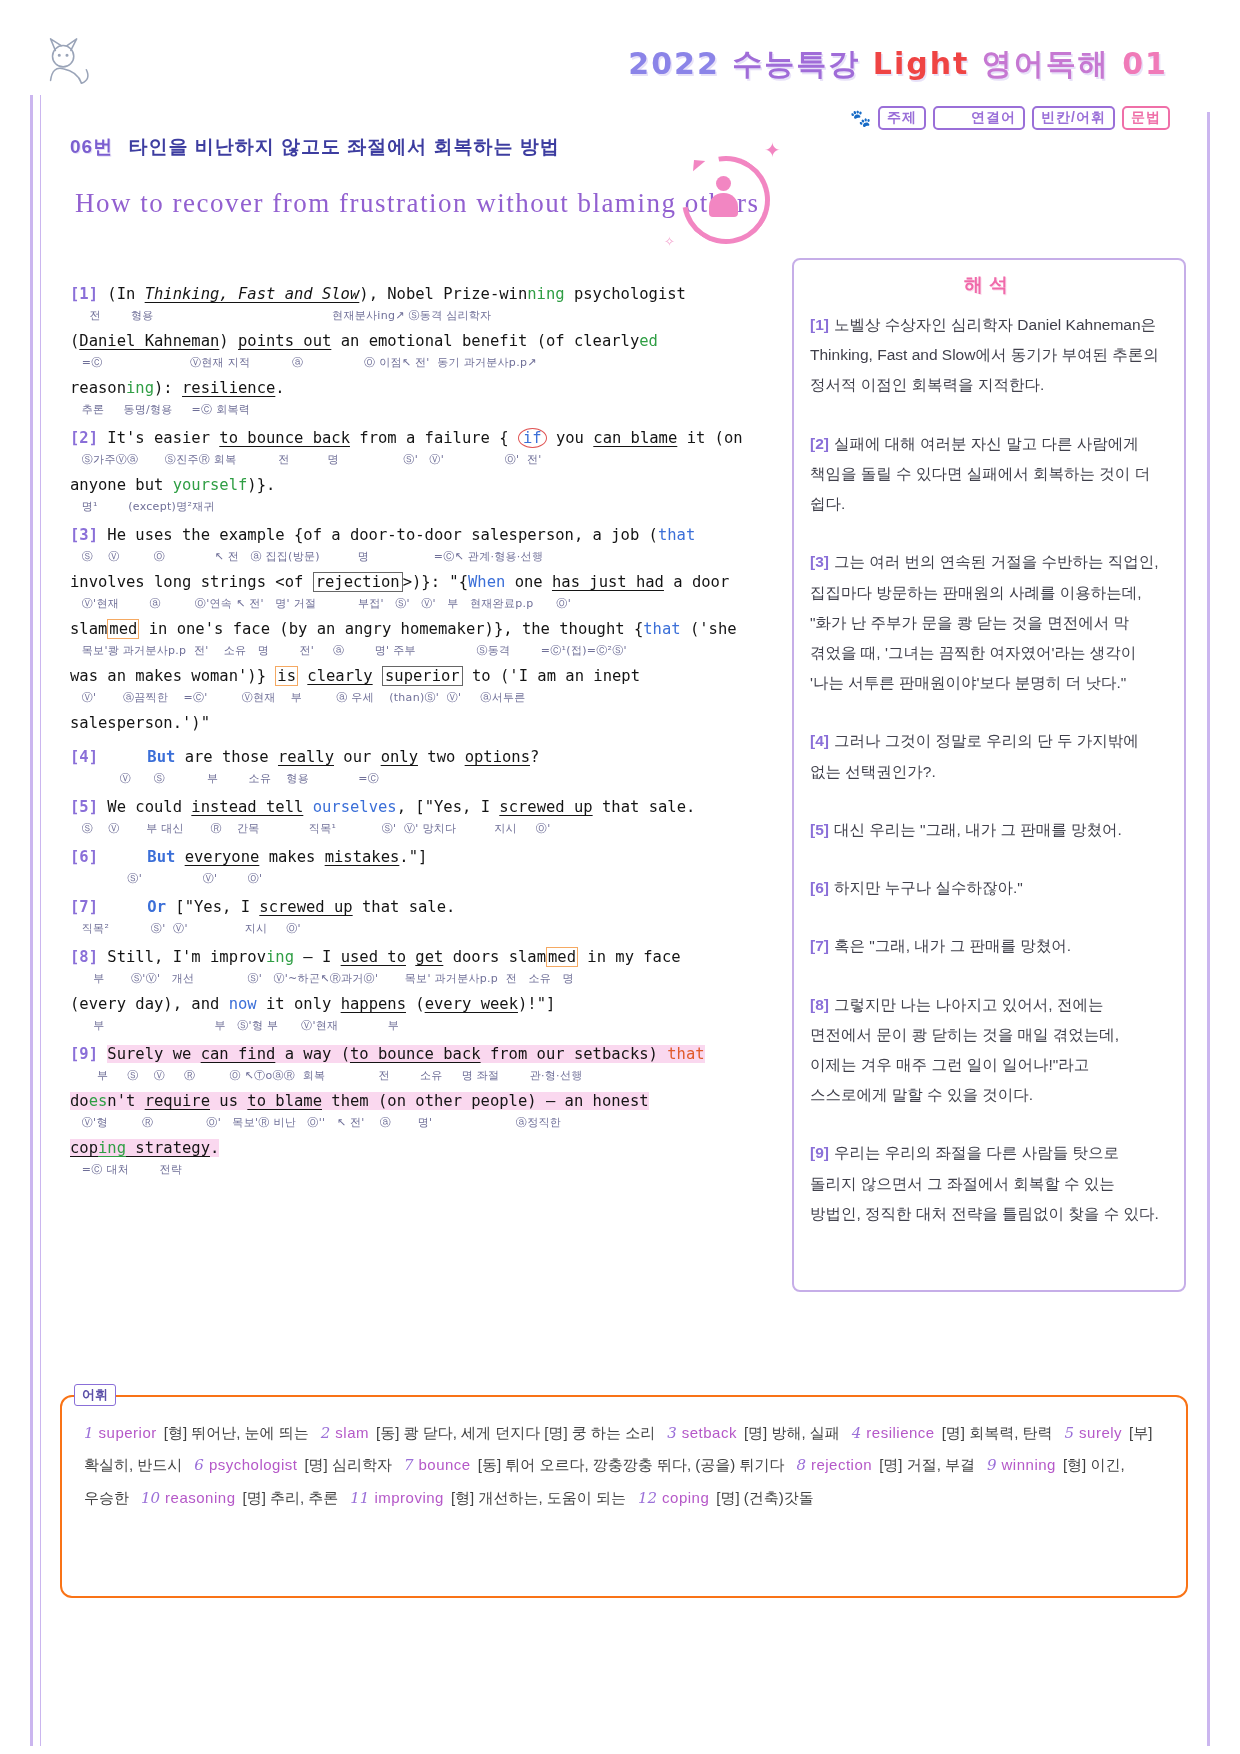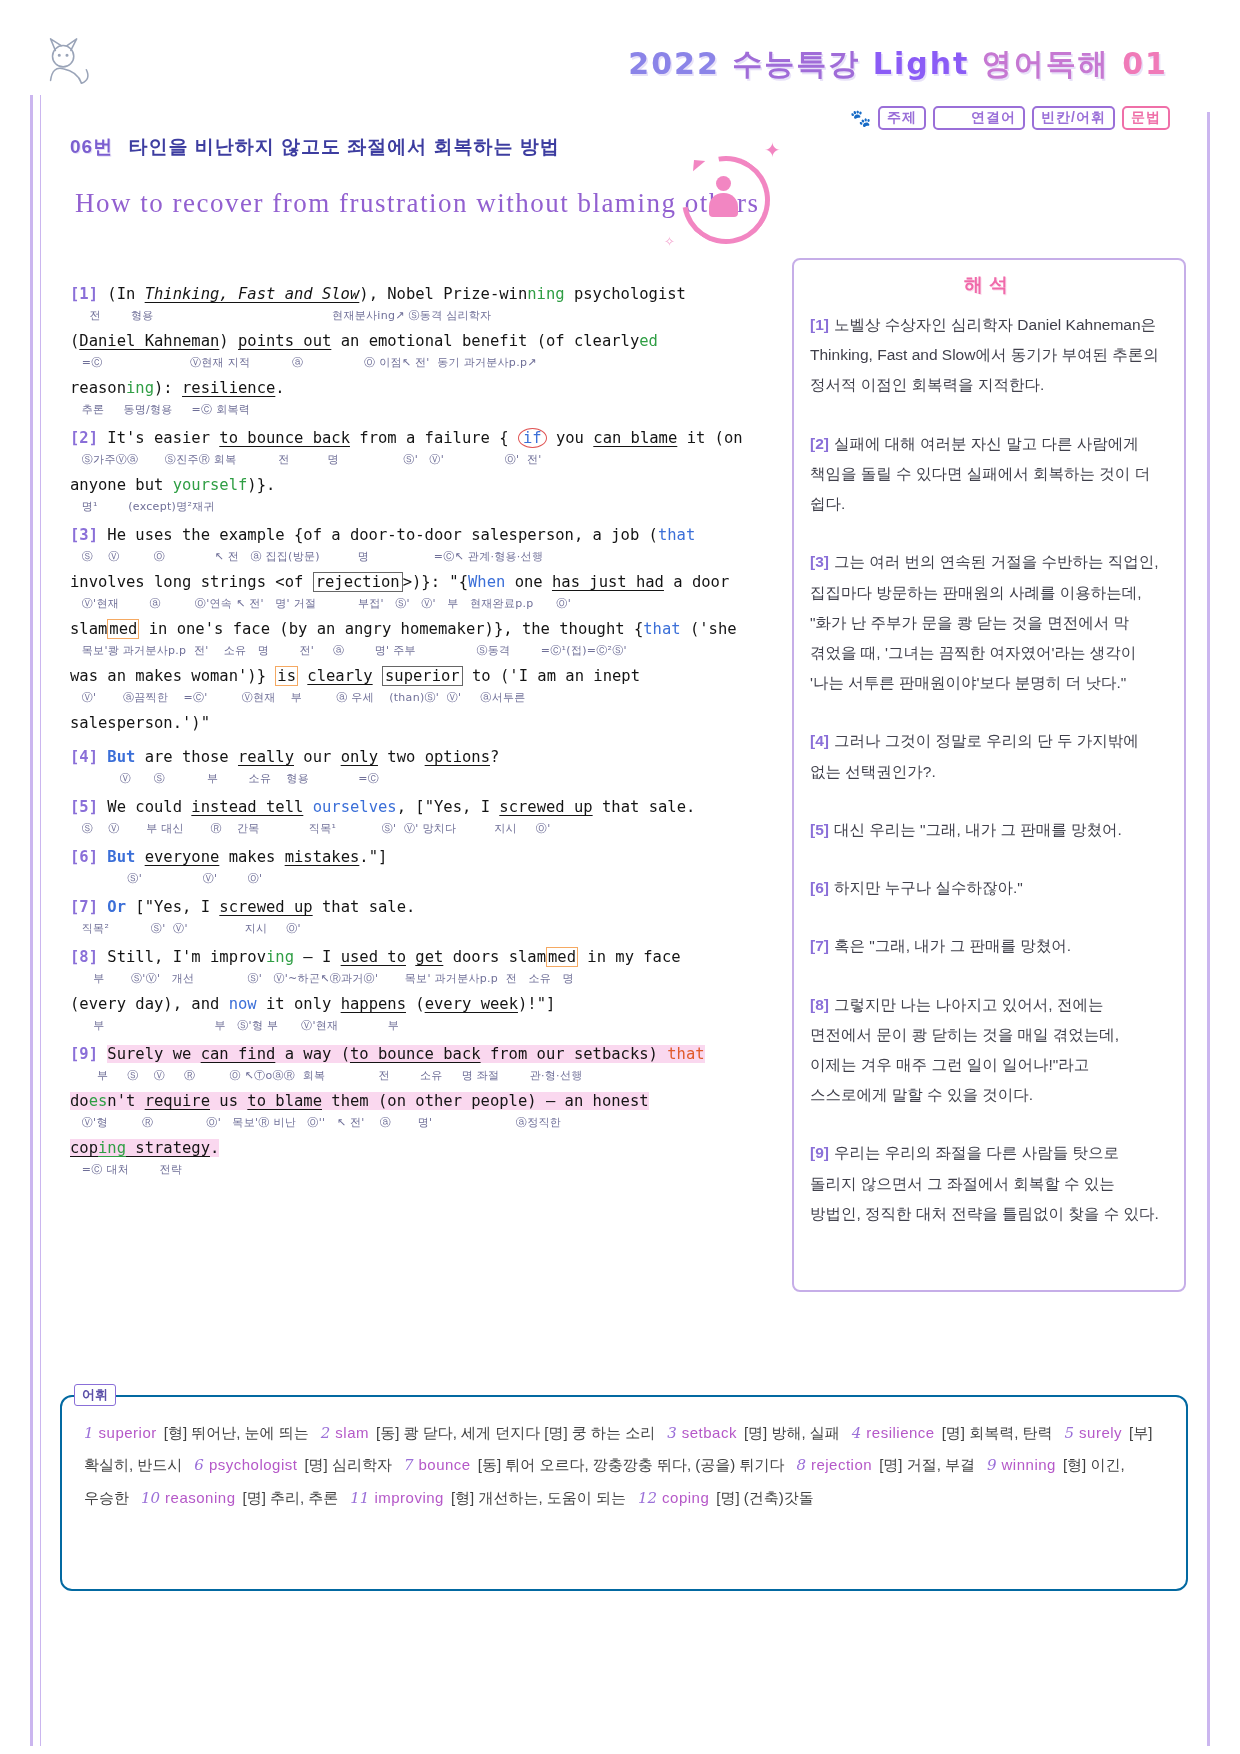--- a/index.html
+++ b/index.html
@@ -35,39 +35,39 @@
   .sparkle1{position:absolute;left:86px;top:-12px;color:#f286c2;font-size:20px;}
   .sparkle2{position:absolute;left:-14px;top:84px;color:#f5a8d2;font-size:13px;}
   
   .passage{position:absolute;left:70px;top:282px;width:710px;}
   .sentence{margin-bottom:9px;}
   .en-line{font-family:"DejaVu Sans Mono",monospace;font-size:15.5px;line-height:25px;
            color:#141414;white-space:pre-wrap;margin-bottom:1px;}
   .note{font-family:"DejaVu Sans",sans-serif;font-size:11px;line-height:15px;color:#6f6f98;
         white-space:pre-wrap;margin:0 0 6px 8px;letter-spacing:.3px;}
   .snum{color:#8a6fd8;font-weight:bold;}
-  .g{color:#2f9e44;} .b{color:#3b6fd8;} .bb{color:#3b6fd8;font-weight:bold;}
+  .g{color:#2f9e44;} .b{color:#3b6fd8;} .bb{color:#3b6fd8;font-weight:bold;margin-left:40px;}
   .r{color:#e05a2b;}
   .u{text-decoration:underline;text-underline-offset:3px;}
   .gu{color:#2f9e44;text-decoration:underline;text-underline-offset:3px;}
   .iu{font-style:italic;text-decoration:underline;text-underline-offset:3px;}
   .box{border:1.5px solid #666;padding:0 2px;}
   .boxo{border:1.5px solid #f5a962;padding:0 1px;}
   .circ{color:#3b6fd8;border:1.5px solid #e05555;border-radius:50%;padding:0 4px;}
   .linewrap.hl{background:#fad8ef;}
   
   .trans{position:absolute;left:792px;right:54px;top:258px;min-height:1000px;
          border:2px solid #c6aee8;border-radius:8px;padding:12px 16px 18px;background:#fff;}
   .trans-title{text-align:center;color:#f06aaa;font-weight:bold;font-size:19px;
                letter-spacing:6px;margin-bottom:12px;text-shadow:1px 1px 0 #fbe0ee;}
   .t-item{margin-bottom:28px;font-size:15.5px;line-height:1.95;color:#3f3f4a;word-break:keep-all;}
   .t-num{color:#8a6fd8;font-weight:bold;margin-right:5px;}
   
   .vocab{position:absolute;left:60px;right:52px;top:1395px;min-height:150px;
-         border:2px solid #0369a1;border-radius:12px;padding:20px 22px 22px;background:#fff;}
+         border:2px solid #f97316;border-radius:12px;padding:20px 22px 29px;background:#fff;}
   .vocab-tab{position:absolute;top:-13px;left:12px;background:#fff;border:1.5px solid #8a6fd8;
              color:#5a4fa8;font-size:13px;font-weight:bold;padding:1px 7px;border-radius:3px;}
   .vocab-body{font-size:15px;line-height:2.15;color:#3f3f3f;word-break:keep-all;}
   .vnum{color:#9a6fd8;font-style:italic;font-family:"DejaVu Serif",serif;margin:0 5px 0 12px;}
   .vnum:first-child{margin-left:0;}
   .vword{color:#b558c8;margin-right:7px;letter-spacing:.5px;}
 </style>
 </head>
 <body>
 
@@ -81,21 +81,21 @@
         <path d="M18 17 L13 5 L24 12"></path>
         <path d="M34 17 L40 5 L30 12"></path>
         <circle cx="26" cy="23" r="11"></circle>
         <path d="M13 48 Q15 33 26 36 Q41 39 45 51"></path>
         <path d="M45 51 Q55 47 50 37"></path>
         <circle cx="22" cy="22" r="0.8" fill="#9aa4b8"></circle>
         <circle cx="30" cy="22" r="0.8" fill="#9aa4b8"></circle>
       </g>
     </svg>
   </div>
-  <div class="hdr-title"><span style="color: rgb(139, 132, 232);">2022 </span><span style="color: rgb(160, 108, 216);">수능특강 </span><span style="color: #8b5cf6;">Light </span><span style="color: rgb(198, 120, 210);">영어독해 </span><span style="color: rgb(240, 122, 184);">01</span></div>
+  <div class="hdr-title"><span style="color: rgb(139, 132, 232);">2022 </span><span style="color: rgb(160, 108, 216);">수능특강 </span><span style="color: #ef4444;">Light </span><span style="color: rgb(198, 120, 210);">영어독해 </span><span style="color: rgb(240, 122, 184);">01</span></div>
 
   <div class="badge-row">
     <span class="paw">🐾</span>
   <span class="badge" style="color: rgb(154, 111, 216); border-color: rgb(154, 111, 216);">주제</span>
       <span class="badge" style="color: rgb(154, 111, 216); border-color: rgb(154, 111, 216); padding-left: 36px;">연결어</span>
       <span class="badge" style="color: rgb(154, 111, 216); border-color: rgb(154, 111, 216);">빈칸/어휘</span>
       <span class="badge" style="color: rgb(239, 111, 168); border-color: rgb(239, 111, 168);">문법</span>
     </div>
 
   <div class="lesson-row">

